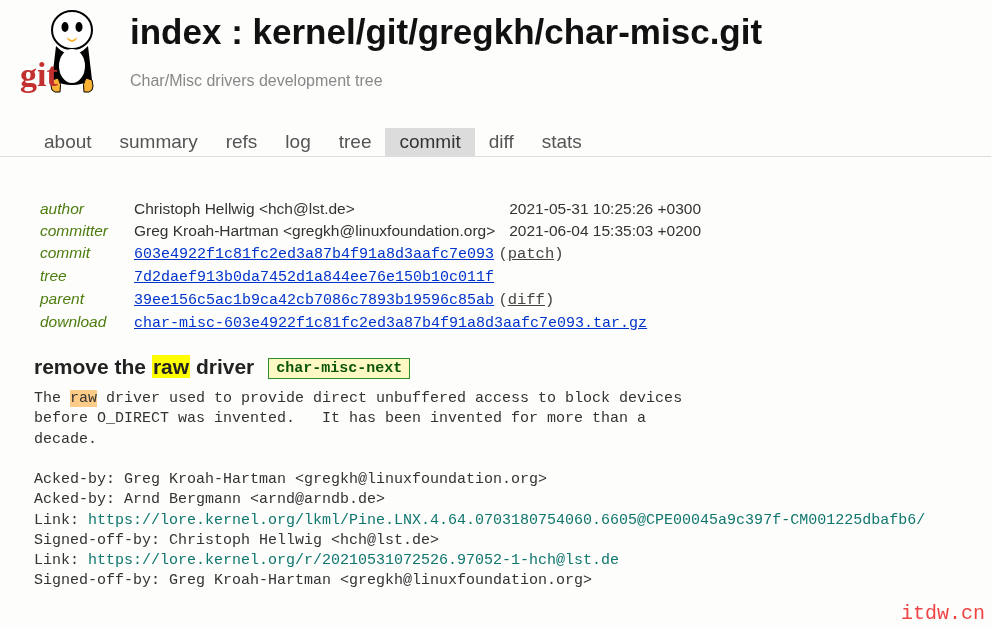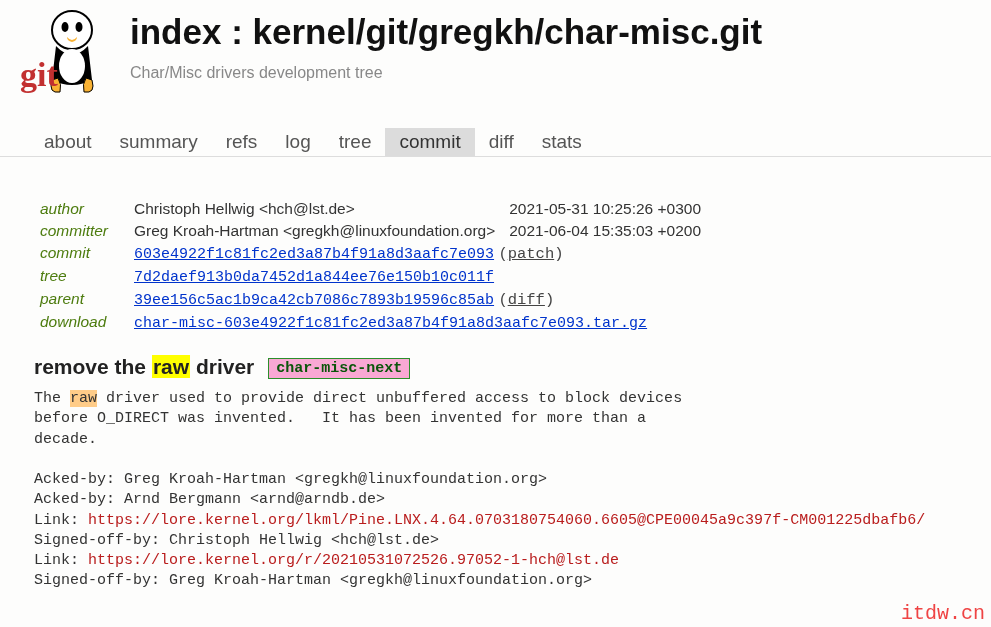--- a/index.html
+++ b/index.html
@@ -21,21 +21,21 @@
   .title-block h1 {
     font-size: 35px;
     font-weight: 700;
     color: #111;
     margin-top: 4px;
   }
   .title-block h1 a { color: #111; text-decoration: none; }
   .subtitle {
     font-size: 16px;
     color: #888;
-    margin-top: 12px;
+    margin-top: 20px;
   }
   .tabs {
     margin: 26px 0 0 0;
     padding: 0 0 0 30px;
     border-bottom: 1px solid #ddd;
   }
   .tabs a {
     display: inline-block;
     padding: 3px 14px 3px;
     font-size: 19px;
@@ -59,40 +59,40 @@
 
   .subject {
     margin: 20px 0 0 34px;
     font-size: 21px;
     font-weight: bold;
     color: #222;
   }
   .hl { background: #ffff00; padding: 0 1px; }
   .branch-label {
     display: inline-block;
-    background: #f9a8d4;
+    background: #fef9c3;
     border: 1.5px solid #2b8f2b;
     color: #0a550a;
     font-family: "Courier New", monospace;
     font-size: 15px;
     font-weight: bold;
     padding: 1px 7px;
     margin-left: 8px;
     vertical-align: 2px;
   }
   .body-text {
     margin: 10px 0 0 34px;
     font-family: "Courier New", monospace;
     font-size: 15px;
     color: #333;
     line-height: 1.35;
     white-space: pre;
   }
   .body-text .hl2 { background: #ffcc88; }
-  .body-text a { color: #b91c1c; text-decoration: none; }
+  .body-text a { color: #0f766e; text-decoration: none; }
 
   .watermark {
     position: absolute;
     right: 6px;
     bottom: 2px;
     font-family: "Courier New", monospace;
     font-size: 20px;
     color: #ef4444;
   }
 </style>

